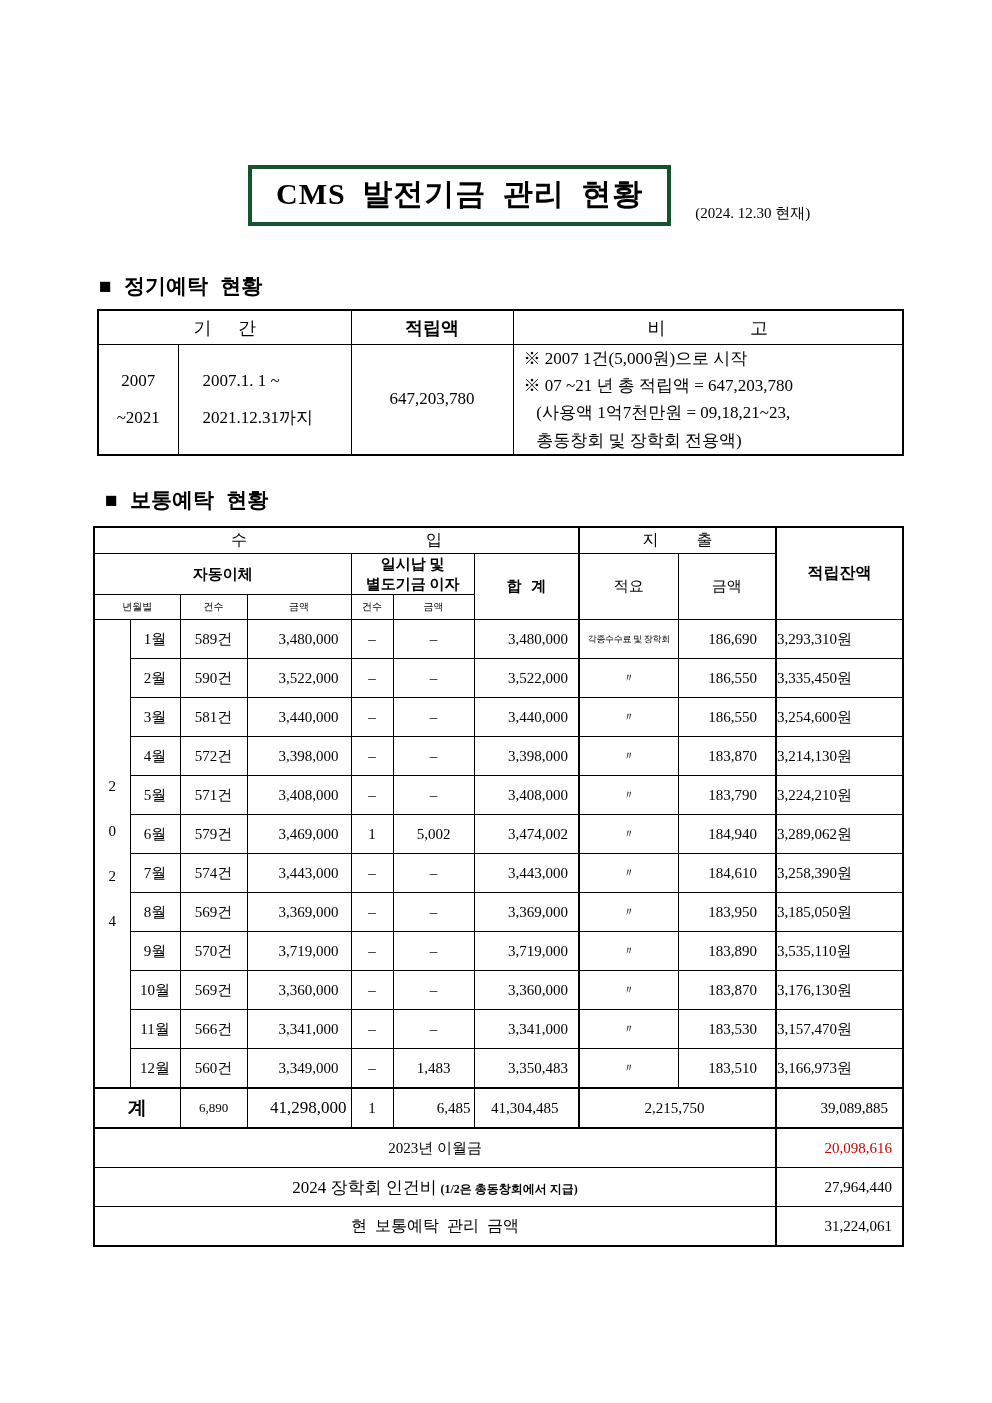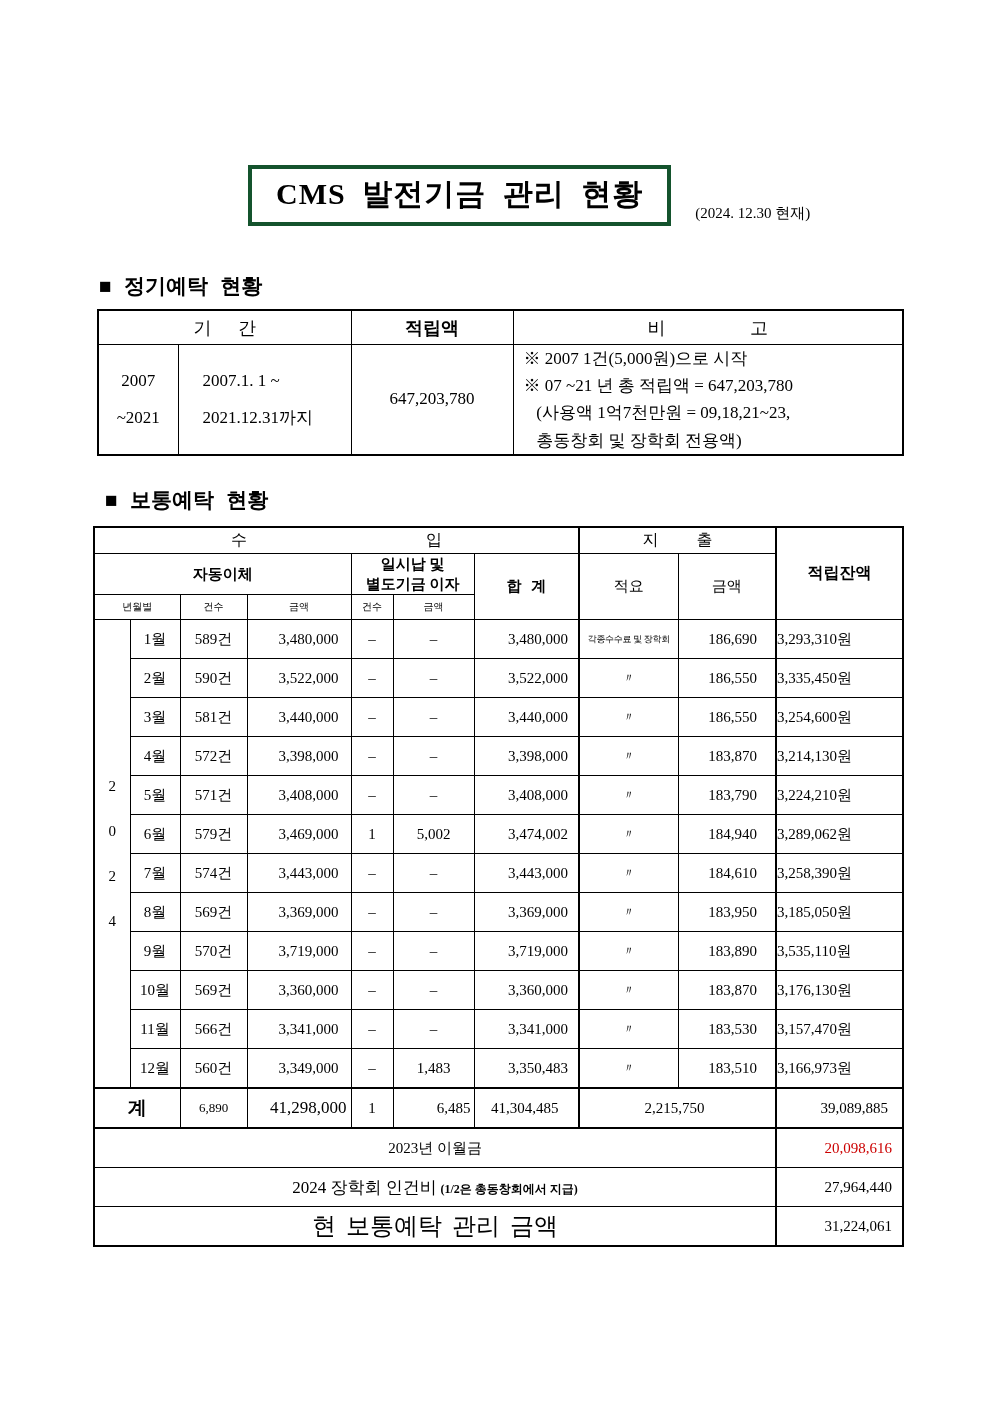--- a/index.html
+++ b/index.html
@@ -70,21 +70,21 @@
   .row-total .c-total{text-align:center;padding-right:3px;}
   .row-total .c-expense{text-align:center;padding-right:6px;}
   .row-total .c-balance{text-align:right;padding-right:14px;}
   
   .row-foot td{height:36px;}
   .f-label{font-size:16px;}
   .f-value{text-align:right;padding-right:10px;font-size:16px;}
   .row-f1 td{border-bottom:1px dotted #000;}
   .f2-main{font-size:17px;}
   .f2-paren{font-size:12px;font-weight:bold;}
-  .row-f3 .f-label{font-size:24px;word-spacing:4px;}
+  .row-f3 .f-label{font-size:16px;word-spacing:4px;}
 </style>
 </head>
 <body>
 
 <div class="page">
 
   <div class="title-row">
     <div class="title-box">CMS 발전기금 관리 현황</div>
     <div class="as-of">(2024. 12.30 현재)</div>
   </div>

